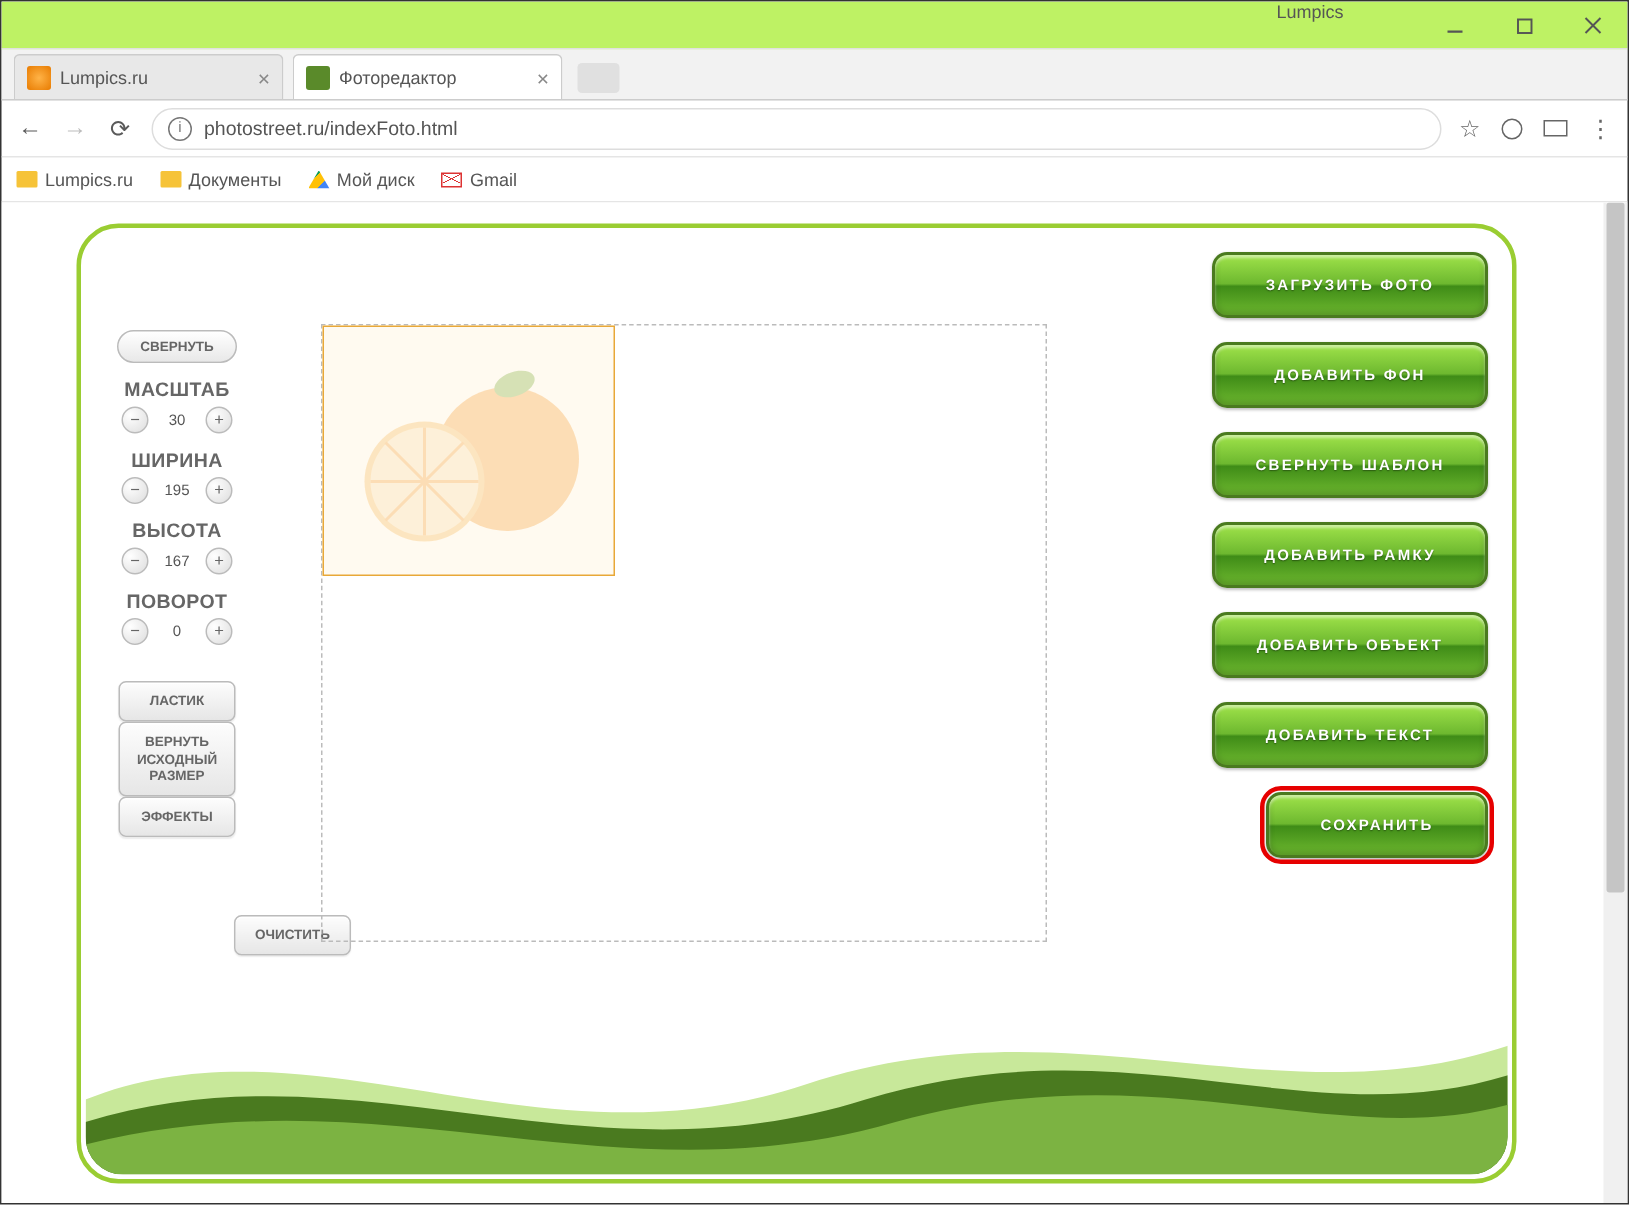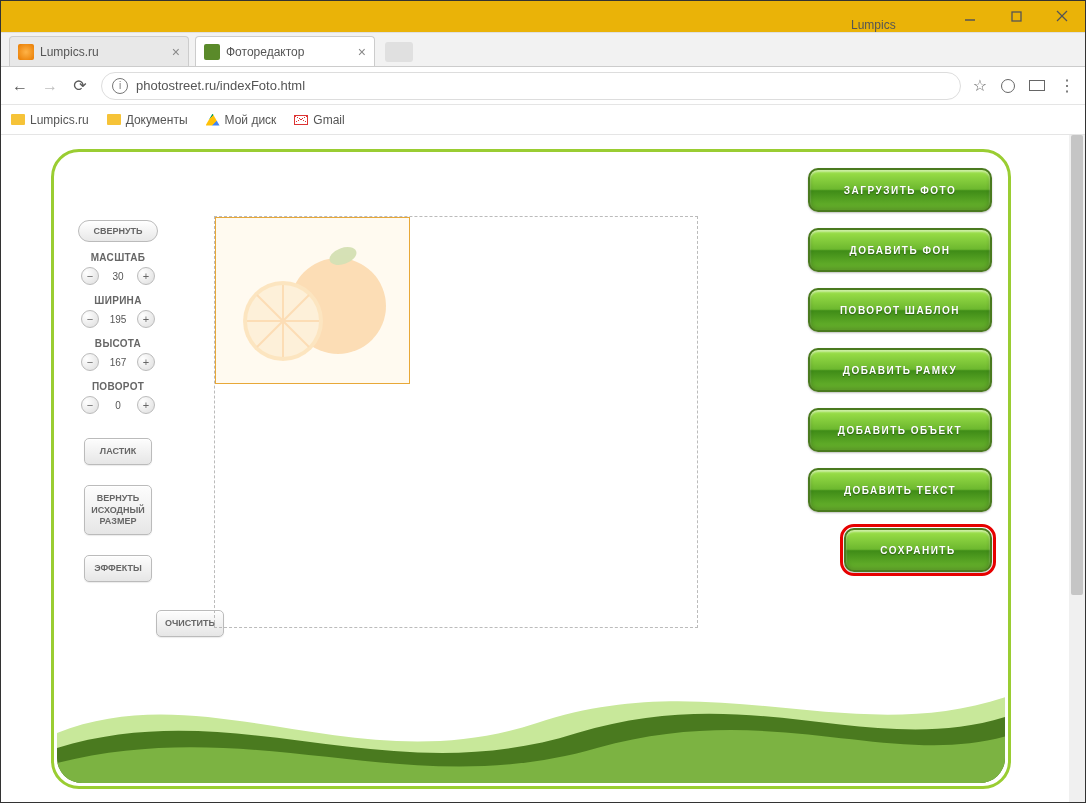--- a/index.html
+++ b/index.html
@@ -1,18 +1,18 @@
 <!DOCTYPE html>
 <html><head>
 <meta charset="utf-8">
 <style>
 * { box-sizing: border-box; margin: 0; padding: 0; font-family: Arial, sans-serif; }
 body { background: #fff; width: 1086px; height: 803px; overflow: hidden; border: 1px solid #333; }
 
-.titlebar { height: 32px; background: #eab308; display: flex; align-items: flex-end; justify-content: flex-end; border-bottom: 1px solid #e0e0e0; }
+.titlebar { height: 32px; background: #bef264; display: flex; align-items: flex-start; justify-content: flex-end; border-bottom: 1px solid #e0e0e0; }
 .titlebar-label { font-size: 12px; color: #555; margin-right: auto; margin-left: 850px; }
 .titlebar-btn { width: 46px; height: 32px; display: flex; align-items: center; justify-content: center; color: #555; }
 
 .tabstrip { height: 34px; background: #f2f2f2; display: flex; align-items: flex-end; padding-left: 8px; border-bottom: 1px solid #ccc; }
 .tab { height: 30px; background: #fff; border: 1px solid #ccc; border-bottom: none; border-radius: 4px 4px 0 0; display: flex; align-items: center; padding: 0 8px; margin-right: 6px; min-width: 180px; font-size: 12px; color: #555; position: relative; }
 .tab.inactive { background: #e8e8e8; }
 .tab-favicon { width: 16px; height: 16px; margin-right: 6px; border-radius: 2px; }
 .tab-close { margin-left: auto; font-size: 14px; color: #888; }
 .new-tab { width: 28px; height: 20px; background: #e0e0e0; border-radius: 3px; margin-left: 4px; margin-bottom: 4px; }
 
@@ -36,26 +36,26 @@
 .app-frame { position: absolute; left: 50px; top: 14px; width: 960px; height: 640px; border: 3px solid #9acd32; border-radius: 28px; background: #fff; overflow: hidden; }
 
 .logo { position: absolute; left: 28px; top: 14px; }
 .logo-main { font-size: 22px; font-weight: 900; letter-spacing: 0.5px; color: #d97a1f; font-family: Arial Black, Arial, sans-serif; }
 .logo-sub { font-size: 8px; font-weight: 700; letter-spacing: 0.4px; color: #333; }
 
 .side-panel { position: absolute; left: 22px; top: 68px; width: 84px; }
 .collapse-btn { width: 80px; height: 22px; border: 1px solid #bbb; border-radius: 11px; background: linear-gradient(#fff, #e8e8e8); font-size: 9px; font-weight: 700; color: #666; display: flex; align-items: center; justify-content: center; margin: 0 auto 10px; }
 
 .ctrl-group { text-align: center; margin-bottom: 10px; }
-.ctrl-label { font-size: 10px; font-weight: 700; color: #666; margin-bottom: 4px; letter-spacing: 0.3px; }
+.ctrl-label { font-size: 13px; font-weight: 700; color: #666; margin-bottom: 4px; letter-spacing: 0.3px; }
 .ctrl-row { display: flex; align-items: center; justify-content: center; gap: 4px; }
 .pm-btn { width: 18px; height: 18px; border-radius: 50%; background: radial-gradient(circle at 30% 30%, #fff, #ddd); border: 1px solid #bbb; font-size: 11px; color: #666; display: flex; align-items: center; justify-content: center; line-height: 1; }
 .ctrl-val { width: 30px; font-size: 10px; color: #555; }
 
-.tool-btn { width: 68px; border: 1px solid #bbb; border-radius: 5px; background: linear-gradient(#fdfdfd, #e6e6e6); font-size: 9px; font-weight: 700; color: #666; padding: 7px 2px; margin: 0 auto 20px; text-align: center; line-height: 1.25; box-shadow: inset 0 1px 0 #fff, 0 1px 1px rgba(0,0,0,0.08); }
+.tool-btn { width: 78px; border: 1px solid #bbb; border-radius: 5px; background: linear-gradient(#fdfdfd, #e6e6e6); font-size: 9px; font-weight: 700; color: #666; padding: 7px 2px; margin: 0 auto 0; text-align: center; line-height: 1.25; box-shadow: inset 0 1px 0 #fff, 0 1px 1px rgba(0,0,0,0.08); }
 
 .clear-panel { position: absolute; left: 102px; top: 458px; }
 .canvas { position: absolute; left: 160px; top: 64px; width: 484px; height: 412px; border: 1px dashed #bbb; }
 .img-sel { position: absolute; left: 0; top: 0; width: 195px; height: 167px; border: 1px solid #e8a838; background: #fffaf0; display: flex; align-items: center; justify-content: center; }
 .orange-svg { opacity: 0.35; }
 
 .action-col { position: absolute; right: 16px; top: 16px; width: 184px; display: flex; flex-direction: column; gap: 16px; }
 .green-btn { height: 44px; border: 2px solid #4a7a1f; border-radius: 10px; background: linear-gradient(#9fe34a, #6db82f 48%, #3f8c17 52%, #6db82f); color: #fff; font-size: 10px; font-weight: 700; letter-spacing: 1.5px; display: flex; align-items: center; justify-content: center; box-shadow: inset 0 2px 2px rgba(255,255,255,0.5), inset 0 -2px 4px rgba(0,0,0,0.2), 0 1px 2px rgba(0,0,0,0.25); text-shadow: 0 1px 1px rgba(0,0,0,0.4); position: relative; }
 .green-btn.highlight { outline: 3px solid #e60000; outline-offset: 1px; border-radius: 10px; margin-left: 36px; }
 
@@ -203,21 +203,21 @@
             <line x1="24" y1="59" x2="76" y2="111"></line>
             <line x1="76" y1="59" x2="24" y2="111"></line>
           </g>
         </svg>
       </div>
     </div>
 
     <div class="action-col">
       <div class="green-btn">ЗАГРУЗИТЬ  ФОТО</div>
       <div class="green-btn">ДОБАВИТЬ  ФОН</div>
-      <div class="green-btn">ПОВОРОТ  ШАБЛОН</div>
+      <div class="green-btn">СВЕРНУТЬ  ШАБЛОН</div>
       <div class="green-btn">ДОБАВИТЬ  РАМКУ</div>
       <div class="green-btn">ДОБАВИТЬ  ОБЪЕКТ</div>
       <div class="green-btn">ДОБАВИТЬ  ТЕКСТ</div>
       <div class="green-btn highlight">СОХРАНИТЬ</div>
     </div>
 
     <div class="wave">
       <svg width="960" height="120" viewBox="0 0 960 120" preserveAspectRatio="none">
         <path d="M0,70 C150,10 300,120 480,60 C660,0 800,90 960,30 L960,120 L0,120 Z" fill="#c8e89a"></path>
         <path d="M0,85 C180,30 330,130 520,70 C700,15 820,100 960,50 L960,120 L0,120 Z" fill="#4a7a1f"></path>

